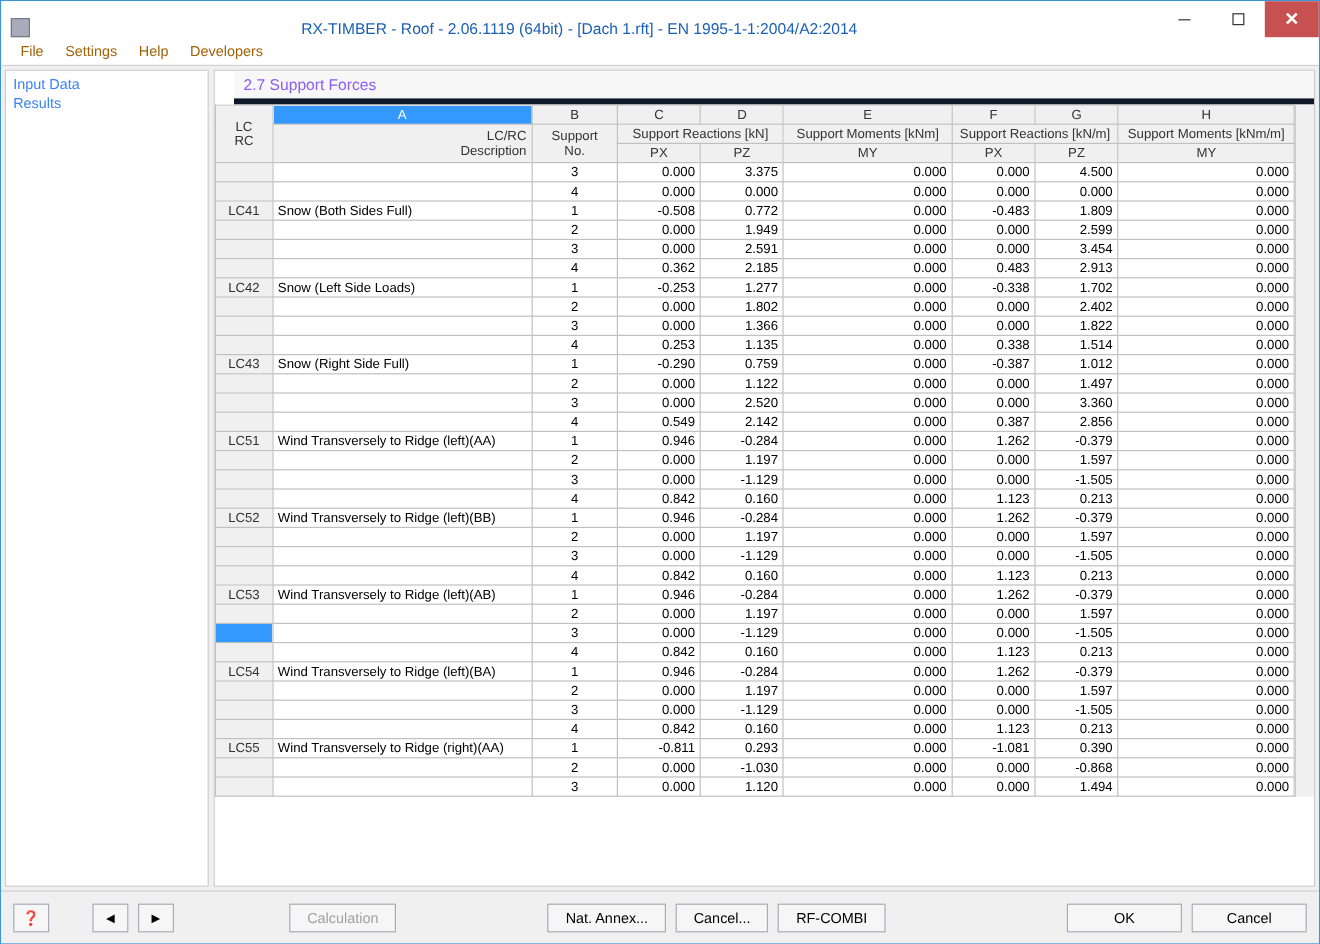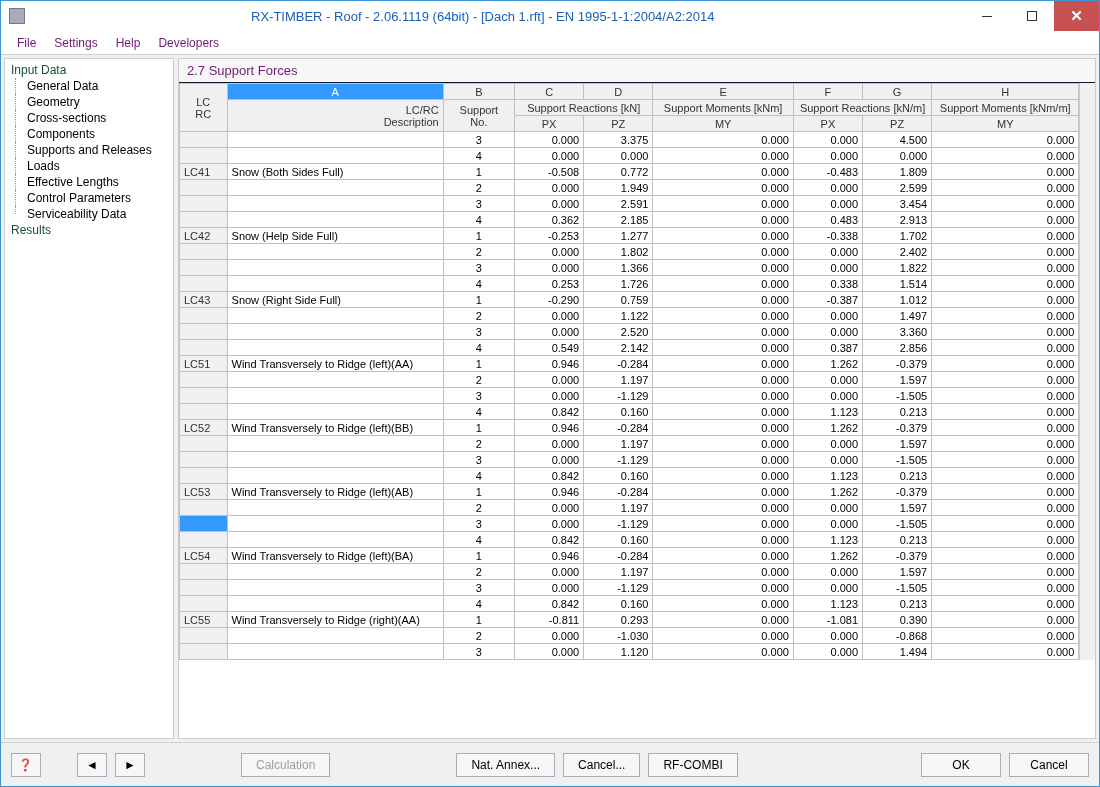--- a/index.html
+++ b/index.html
@@ -1,50 +1,50 @@
 <!DOCTYPE html>
 <html><head>
 <meta charset="utf-8">
 <style>
 * { margin:0; padding:0; box-sizing:border-box; }
 body { font-family:"Segoe UI",Tahoma,Arial,sans-serif; font-size:12px; background:#fff; }
 .window { width:1100px; height:787px; border:1px solid #3a94d6; position:relative; display:flex; flex-direction:column; }
-.titlebar { height:30px; background:#fff; display:flex; align-items:center; position:relative; }
+.titlebar { height:30px; background:#fff; display:flex; align-items:flex-end; position:relative; }
 .titlebar-icon { width:16px; height:16px; margin-left:8px; background:#aab; border:1px solid #778; }
 .titlebar-text { position:absolute; left:250px; font-size:13px; color:#1b5fb5; }
 .titlebar-btns { margin-left:auto; display:flex; }
 .tb-btn { width:45px; height:30px; display:flex; align-items:center; justify-content:center; color:#333; background:transparent; }
 .tb-close { background:#c75050; color:#fff; }
 .tb-line { width:10px; height:1px; background:#333; }
 .tb-square { width:10px; height:10px; border:1px solid #333; }
 .tb-x { font-size:15px; font-weight:bold; }
 .menubar { height:24px; background:#fff; display:flex; align-items:center; padding:0 8px; gap:2px; border-bottom:1px solid #d0d0d0; }
-.menu-item { padding:3px 8px; font-size:12px; color:#701a75; }
+.menu-item { padding:3px 8px; font-size:12px; color:#a16207; }
 .body { flex:1; display:flex; background:#f0f0f0; padding:3px; gap:4px; overflow:hidden; }
 .nav { width:170px; background:#fff; border:1px solid #ccc; padding:3px 0; font-size:12px; overflow:auto; }
-.nav-section { color:#14532d; padding:1px 6px; }
+.nav-section { color:#3b82f6; padding:1px 6px; }
 .nav-item { color:#000; padding:1px 0 1px 22px; position:relative; }
 .nav-item::before { content:""; position:absolute; left:10px; top:0; bottom:0; border-left:1px dotted #999; }
 .nav-item.last::before { bottom:50%; }
 .content { flex:1; display:flex; flex-direction:column; background:#fff; border:1px solid #ccc; overflow:hidden; }
-.content-title { padding:4px 8px; font-size:13px; color:#701a75; border-bottom:1px solid #0f172a; background:#f7f7f7; }
+.content-title { padding:4px 8px; font-size:13px; color:#8b5cf6; border-bottom:5px solid #0f172a; background:#f7f7f7;margin-left:16px; }
 .grid-wrap { flex:1; overflow:auto; }
 table { border-collapse:collapse; width:100%; font-size:11px; table-layout:fixed; }
 th,td { border:1px solid #c0c0c0; padding:1px 4px; height:16px; overflow:hidden; white-space:nowrap; }
 th { background:#f0f0f0; font-weight:normal; text-align:center; color:#333; }
 th.selcol { background:#3399ff; color:#fff; }
-.rowhdr { background:#f0f0f0; text-align:left; font-weight:normal; color:#333; }
+.rowhdr { background:#f0f0f0; text-align:center; font-weight:normal; color:#333; }
 td.num { text-align:right; }
 td.ctr { text-align:center; }
 td.sel { background:#3399ff; color:#fff; }
 .footer { height:44px; background:#f0f0f0; border-top:1px solid #d0d0d0; display:flex; align-items:center; padding:0 10px; gap:8px; }
 .btn { height:24px; padding:0 14px; background:#f6f6f6; border:1px solid #aab; font-size:12px; color:#000; display:flex; align-items:center; justify-content:center; }
 .btn.disabled { color:#a0a0a0; }
 .btn.small { width:30px; padding:0; }
-.btn.ok { width:80px; }
+.btn.ok { width:96px; }
 .spacer { flex:1; }
 .scrollbar-stub{ width:16px; background:#f0f0f0; border-left:1px solid #ccc; }
 .col-rc{width:44px;} .col-a{width:200px;} .col-b{width:66px;} .col-c{width:64px;} .col-d{width:64px;} .col-e{width:130px;} .col-f{width:64px;} .col-g{width:64px;} .col-h{width:136px;}
 </style>
 </head>
 <body>
 
 <div class="window">
   <div class="titlebar">
     <div class="titlebar-icon"></div>
@@ -63,31 +63,20 @@
   </div>
   <div class="menubar">
     <div class="menu-item">File</div>
     <div class="menu-item">Settings</div>
     <div class="menu-item">Help</div>
     <div class="menu-item">Developers</div>
   </div>
   <div class="body">
     <div class="nav">
       <div class="nav-section">Input Data</div>
-      <div id="nav-s1">
-          <div class="nav-item">General Data</div>
-          <div class="nav-item">Geometry</div>
-          <div class="nav-item">Cross-sections</div>
-          <div class="nav-item">Components</div>
-          <div class="nav-item">Supports and Releases</div>
-          <div class="nav-item">Loads</div>
-          <div class="nav-item">Effective Lengths</div>
-          <div class="nav-item">Control Parameters</div>
-          <div class="nav-item last">Serviceability Data</div>
-        </div>
       <div class="nav-section">Results</div>
     </div>
     <div class="content">
       <div class="content-title">2.7 Support Forces</div>
       <div class="grid-wrap">
         <div style="display:flex;">
         <table id="grid">
           <colgroup>
             <col class="col-rc">
                 <col class="col-a">
@@ -199,21 +188,21 @@
                   <td class="ctr">4</td>
                   <td class="num">0.362</td>
                   <td class="num">2.185</td>
                   <td class="num">0.000</td>
                   <td class="num">0.483</td>
                   <td class="num">2.913</td>
                   <td class="num">0.000</td>
                 </tr>
                 <tr>
                   <td class="rowhdr">LC42</td>
-                  <td class="">Snow (Help Side Full)</td>
+                  <td class="">Snow (Left Side Loads)</td>
                   <td class="ctr">1</td>
                   <td class="num">-0.253</td>
                   <td class="num">1.277</td>
                   <td class="num">0.000</td>
                   <td class="num">-0.338</td>
                   <td class="num">1.702</td>
                   <td class="num">0.000</td>
                 </tr>
                 <tr>
                   <td class="rowhdr"></td>
@@ -235,21 +224,21 @@
                   <td class="num">0.000</td>
                   <td class="num">0.000</td>
                   <td class="num">1.822</td>
                   <td class="num">0.000</td>
                 </tr>
                 <tr>
                   <td class="rowhdr"></td>
                   <td class=""></td>
                   <td class="ctr">4</td>
                   <td class="num">0.253</td>
-                  <td class="num">1.726</td>
+                  <td class="num">1.135</td>
                   <td class="num">0.000</td>
                   <td class="num">0.338</td>
                   <td class="num">1.514</td>
                   <td class="num">0.000</td>
                 </tr>
                 <tr>
                   <td class="rowhdr">LC43</td>
                   <td class="">Snow (Right Side Full)</td>
                   <td class="ctr">1</td>
                   <td class="num">-0.290</td>

